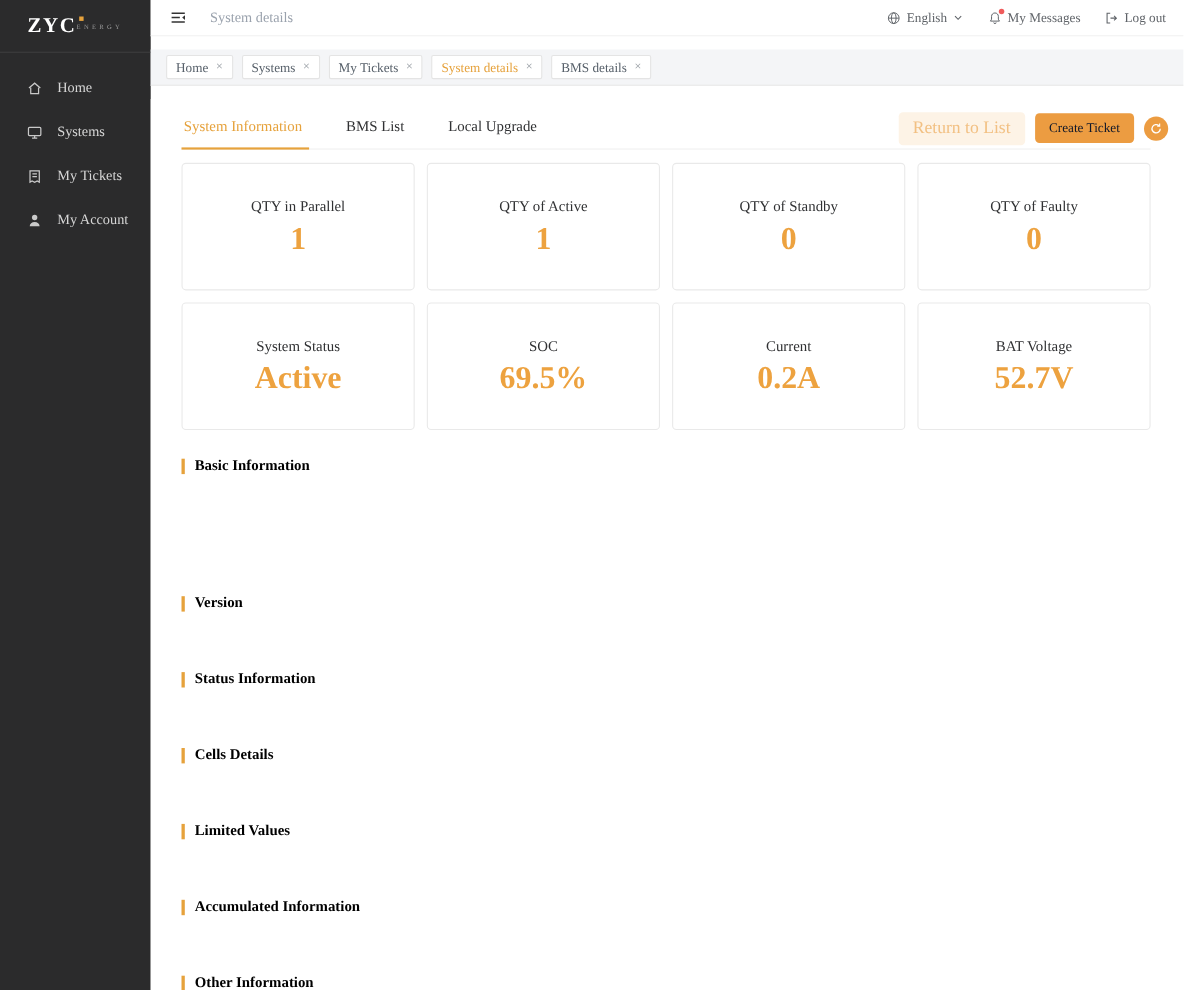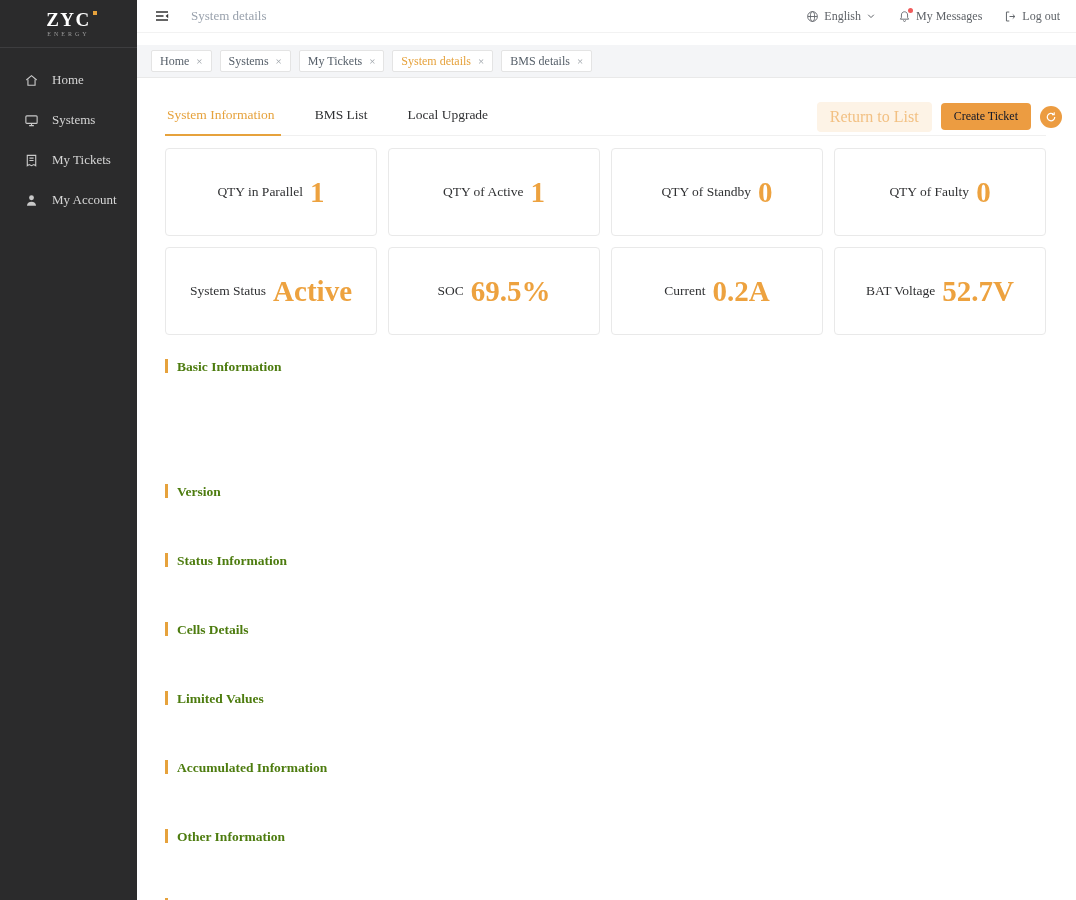--- a/index.html
+++ b/index.html
@@ -3,21 +3,21 @@
 <meta charset="utf-8">
 <style>
   * { margin:0; padding:0; box-sizing:border-box; }
   html,body { width:1076px; height:900px; }
   body { font-family:"Liberation Serif", serif; background:#fff; overflow:hidden; }
   #app { width:1076px; height:900px; display:flex; overflow:hidden;
          --accent:#E6A23C; --btn-orange:#EC9C41; --sidebar-bg:#2B2B2C; }
 
   
   .sidebar { width:137px; flex-shrink:0; background:var(--sidebar-bg); color:#d6d6d6; display:flex; flex-direction:column; }
-  .logo { height:48px; display:flex; flex-direction:column; align-items:center; justify-content:center; border-bottom:1px solid #3d3d3f; cursor:pointer; }
+  .logo { height:48px; display:flex; flex-direction:row; align-items:center; justify-content:center; border-bottom:1px solid #3d3d3f; cursor:pointer; }
   .logo-row { position:relative; color:#fff; font-size:19px; font-weight:700; letter-spacing:1.5px; line-height:1; }
   .logo-dot { position:absolute; right:-6px; top:1px; width:4px; height:4px; background:var(--accent); }
   .logo-sub { font-size:6px; letter-spacing:3px; color:#9a9a9a; margin-top:2px; }
   .menu { margin-top:12px; }
   .menu-item { display:flex; align-items:center; gap:13px; padding:12px 8px 12px 24px; font-size:13px; color:#d6d6d6; cursor:pointer; }
   .mi-icon { width:15px; height:15px; display:flex; align-items:center; justify-content:center; color:#c9c9c9; }
 
   
   .main { flex:1; display:flex; flex-direction:column; min-width:0;gap:12px; }
 
@@ -44,28 +44,28 @@
   .tab.active { color:var(--accent); }
   .tab.active::after { content:""; position:absolute; left:0; right:8px; bottom:-1px; height:2px; background:var(--accent); }
   .tab:first-child.active::after { left:0; right:14px; }
   .actions { display:flex; align-items:center; gap:9px; margin-right:-16px; }
   .btn-plain { background:#fdf3e6; color:#f2c083; border:none; border-radius:4px; font-size:16px; font-family:inherit; padding:6px 13px; cursor:pointer; }
   .btn-primary { background:var(--btn-orange); color:#0f172a; border:none; border-radius:4px; font-size:12px; font-family:inherit; padding:6px 13px; cursor:pointer; }
   .btn-refresh { width:22px; height:22px; border-radius:50%; background:var(--btn-orange); border:none; display:flex; align-items:center; justify-content:center; color:#fff; cursor:pointer; }
 
   
   .cards { display:grid; grid-template-columns:repeat(4,1fr); gap:11px; margin-top:12px; }
-  .card { border:1px solid #e9e9e9; border-radius:4px; height:88px; background:#fff; display:flex; flex-direction:row; align-items:center; justify-content:center; gap:7px; }
+  .card { border:1px solid #e9e9e9; border-radius:4px; height:116px; background:#fff; display:flex; flex-direction:column; align-items:center; justify-content:center; gap:7px; }
   .card-label { font-size:13.5px; color:#303133; }
   .card-value { font-size:29px; font-weight:700; color:#EDA23F; line-height:1; }
 
   
   .sections { }
   .section { margin-top:24px; }
-  .section-title { display:flex; align-items:flex-start; gap:9px; font-size:13.5px; font-weight:600; color:#4d7c0f; }
+  .section-title { display:flex; align-items:flex-end; gap:9px; font-size:13.5px; font-weight:600; color:#000000; }
   .section-bar { width:3px; height:14px; background:var(--accent); }
   .fields { display:grid; grid-template-columns:repeat(4,1fr); row-gap:12px; margin-top:13px; }
   .fields:empty { display:none; }
   .field { font-size:12.5px; line-height:16px; white-space:nowrap; }
   .field-label { color:#97999c; }
   .field-value { color:#303133; font-weight:700; margin-left:4px; }
 
   svg { display:block; }
 </style>
 </head>

